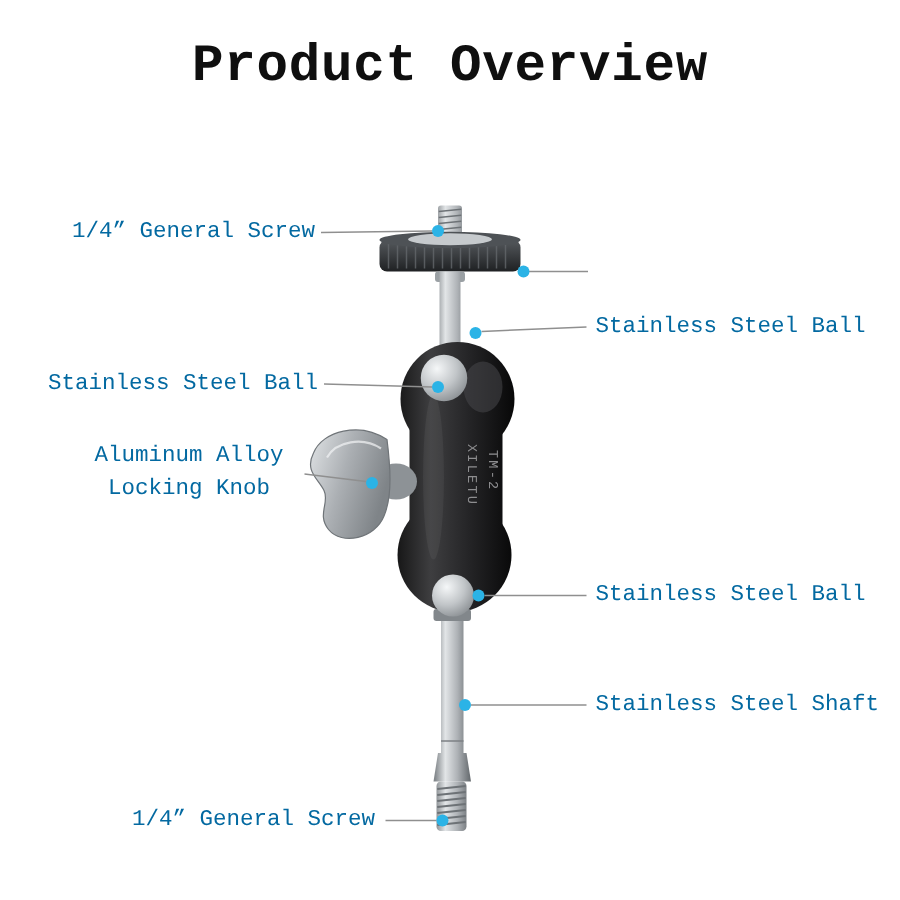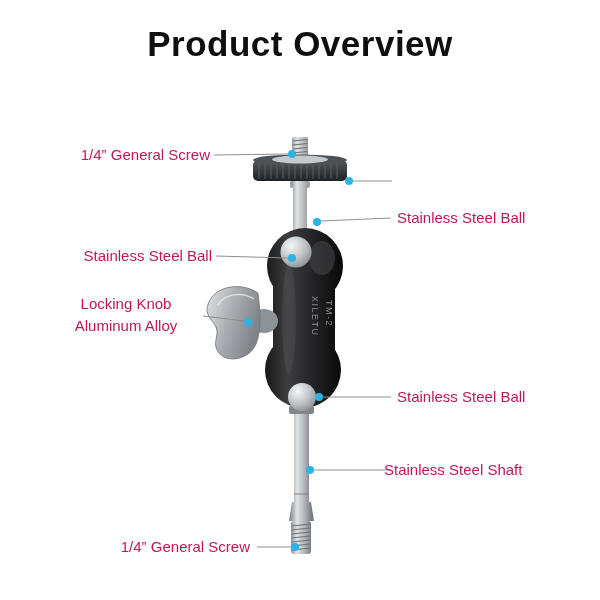--- a/index.html
+++ b/index.html
@@ -3,40 +3,41 @@
 <meta charset="utf-8">
 <style>
   * { margin:0; padding:0; box-sizing:border-box; }
   html,body { background:#ffffff; }
   body { font-family:"Liberation Sans", sans-serif; }
   .canvas {
     position:relative;
     width:600px; height:600px;
     background:#ffffff;
     overflow:hidden;
+    font-family:Liberation Mono, monospace;
   }
   .title {
     position:absolute;
     top:24px; left:0;
     width:100%;
     text-align:center;
     font-size:35px;
     font-weight:700;
     color:#0f0f0f;
     letter-spacing:0.5px;
   }
   .diagram-svg {
     position:absolute;
     left:0; top:0;
     width:600px; height:600px;
   }
   .callout {
     position:absolute;
     font-size:15px;
-    color:#be185d;
+    color:#0369a1;
     white-space:nowrap;
     line-height:18px;
   }
   .knob-label {
     text-align:center;
     white-space:normal;
     line-height:22px;
   }
   .knob-label span { display:block; }
 </style>
@@ -174,20 +175,20 @@
       <circle cx="319" cy="397" r="4" fill="#2bb3e6"></circle>
       <circle cx="310" cy="470" r="4" fill="#2bb3e6"></circle>
       <circle cx="295" cy="547" r="4" fill="#2bb3e6"></circle>
     </g>
   </svg>
 
   <div class="callout" style="right:390px; top:146px;">1/4” General Screw</div>
   <div class="callout" style="left:397px; top:209px;">Stainless Steel Ball</div>
   <div class="callout" style="right:388px; top:247px;">Stainless Steel Ball</div>
   <div class="callout knob-label" style="left:50px; top:293px; width:152px;">
+    <span>Aluminum Alloy</span>
     <span>Locking Knob</span>
-    <span>Aluminum Alloy</span>
   </div>
   <div class="callout" style="left:397px; top:388px;">Stainless Steel Ball</div>
-  <div class="callout" style="left:384px; top:461px;">Stainless Steel Shaft</div>
+  <div class="callout" style="left:397px; top:461px;">Stainless Steel Shaft</div>
   <div class="callout" style="right:350px; top:538px;">1/4” General Screw</div>
 
 </div>
 
 </body></html>

